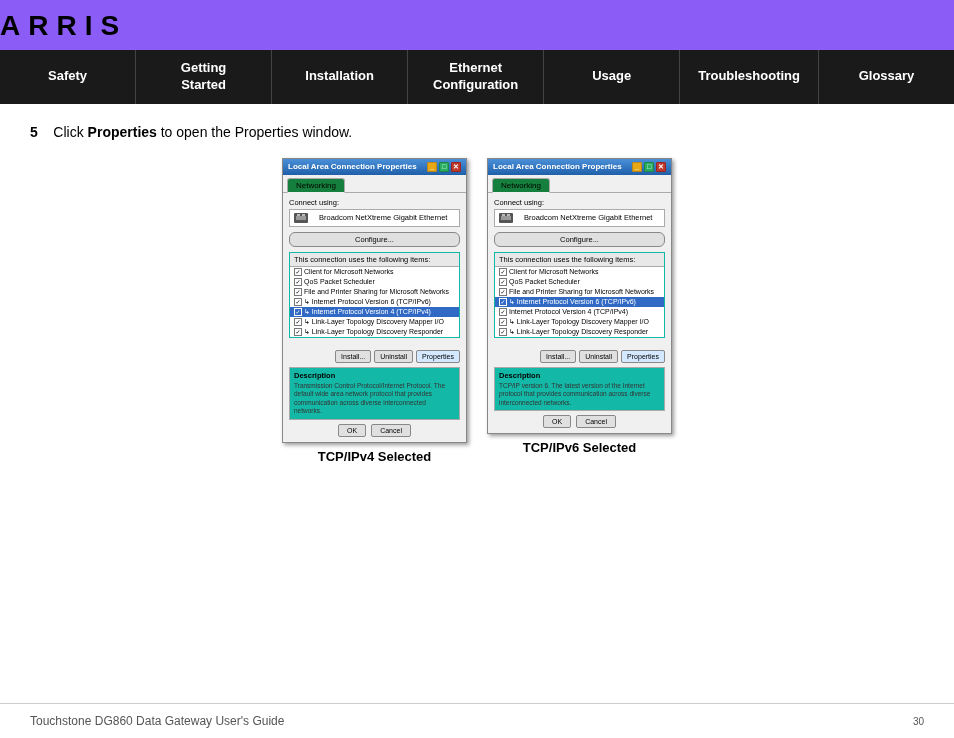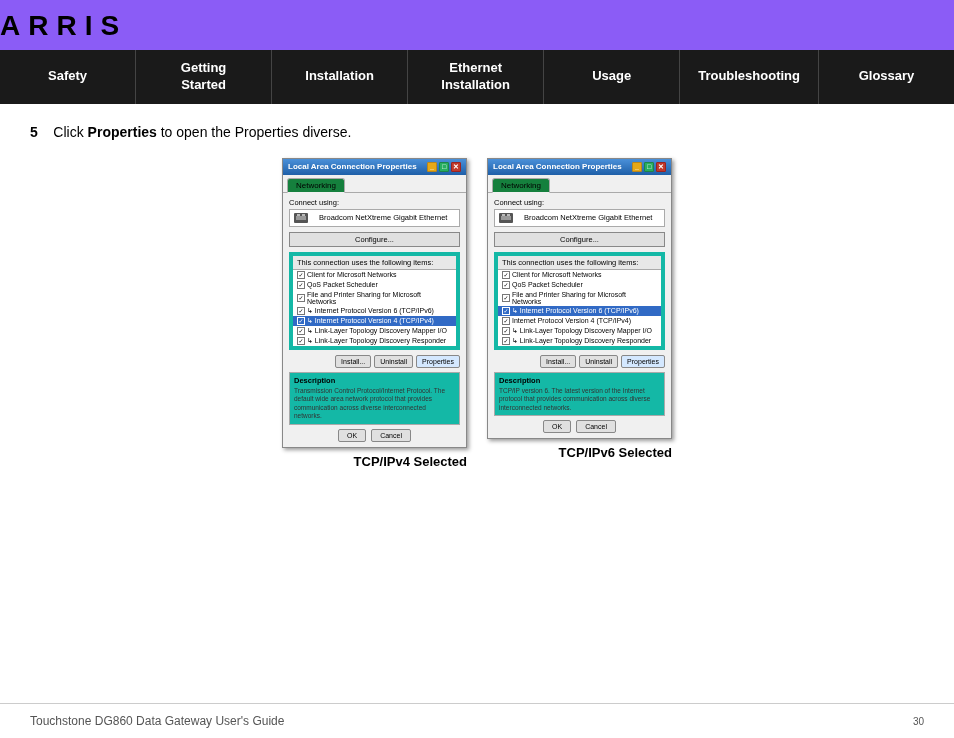--- a/index.html
+++ b/index.html
@@ -67,21 +67,21 @@
     
     .screenshots {
       display: flex;
       gap: 20px;
       justify-content: center;
     }
 
     .screenshot-item {
       display: flex;
       flex-direction: column;
-      align-items: flex-end;
+      align-items: center;
     }
 
     .screenshot-caption {
       font-size: 13px;
       font-weight: bold;
       margin-top: 6px;
       text-align: center;
       color: #000;
     }
 
@@ -179,28 +179,28 @@
       font-size: 7.5px;
     }
 
     .configure-btn {
       display: block;
       margin: 2px auto 5px auto;
       font-size: 7.5px;
       padding: 2px 8px;
       background: #e0e0e0;
       border: 1px solid #888;
-      border-radius: 0;
+      border-radius: 6px;
       cursor: pointer;
       text-align: center;
     }
 
     .connection-uses {
-      border: 4px solid #14b8a6;
-      margin-bottom: 5px;
+      border: 1px solid #14b8a6;
+      margin-bottom: 12px;
       background: #fff;
     }
     .connection-uses-label {
       font-size: 7.5px;
       padding: 2px 4px;
       background: #e8e8e8;
       border-bottom: 1px solid #aaa;
     }
     .connection-item {
       font-size: 7px;
@@ -307,33 +307,33 @@
 <div class="logo-bar">
   <span class="logo-text">ARRIS</span>
 </div>
 
 <nav>
   <div class="nav-item">Safety</div>
   <div class="nav-item" style="white-space:pre-line">Getting
 Started</div>
   <div class="nav-item">Installation</div>
   <div class="nav-item" style="white-space:pre-line">Ethernet
-Installation</div>
+Configuration</div>
   <div class="nav-item">Usage</div>
   <div class="nav-item">Troubleshooting</div>
   <div class="nav-item">Glossary</div>
 </nav>
 
 <div class="content">
 
   <p class="step-line">
     <span class="step-num">5</span>
     &nbsp;&nbsp;
     <span class="step-text">
-      <span>Click </span><strong>Properties</strong><span> to open the Properties diverse.</span>
+      <span>Click </span><strong>Properties</strong><span> to open the Properties window.</span>
     </span>
   </p>
 
   <div class="screenshots">
 
     <div class="screenshot-item">
       <div class="win-dialog">
         <div class="win-titlebar">
           <span>Local Area Connection Properties</span>
           <div class="win-titlebar-buttons">

